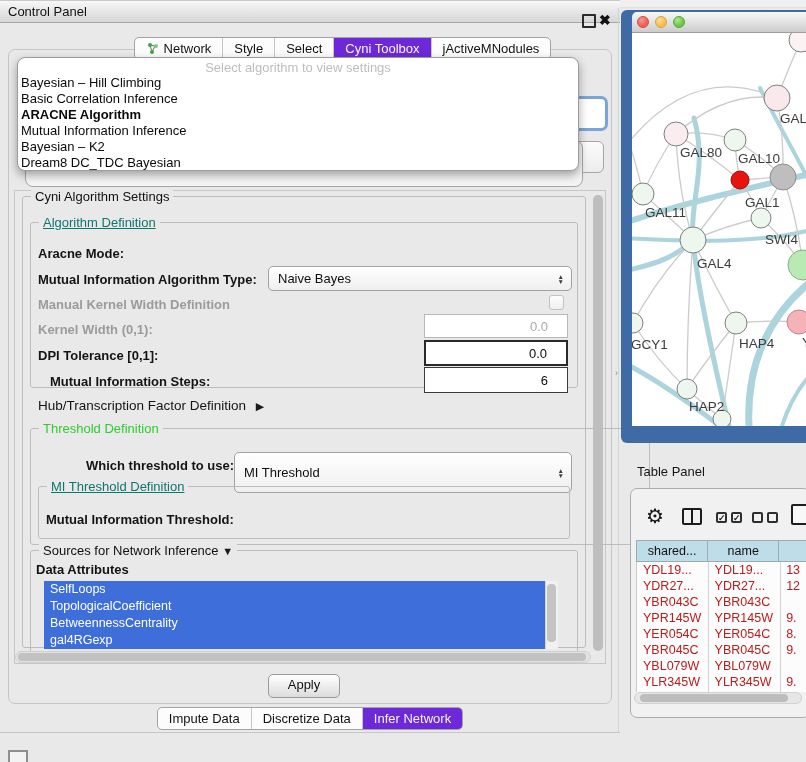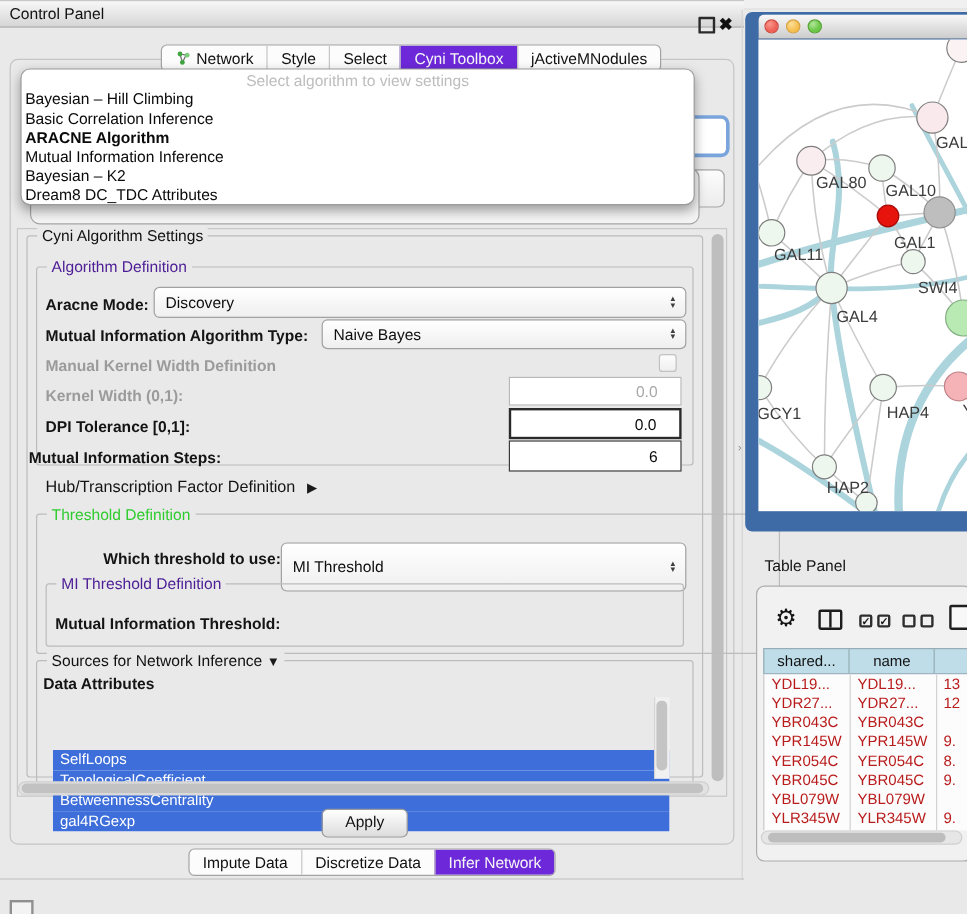--- a/index.html
+++ b/index.html
@@ -31,37 +31,37 @@
   .popup .ph{height:15px;line-height:15px;text-align:center;color:#BDBDBD;font-size:13px;}
   .popup .it{height:16px;line-height:16px;padding-left:3px;font-size:13px;color:#0A0A0A;}
   .popup .it.bold{font-weight:bold;}
   
   .scrollpane{position:absolute;left:14px;top:190px;width:592px;height:474px;border:1px solid #C7C7C7;box-sizing:border-box;background:#E9E9E9;}
   .vscroll-thumb{position:absolute;left:593px;top:195px;width:10px;height:456px;background:#BEBEBE;border-radius:5px;}
   .hscroll-track{position:absolute;left:15px;top:651px;width:576px;height:12px;background:#E2E2E2;border-radius:6px;border:1px solid #CFCFCF;box-sizing:border-box;}
   .hscroll-thumb{position:absolute;left:18px;top:653px;width:568px;height:8px;background:#C2C2C2;border-radius:4px;}
   .groupbox{position:absolute;border:1px solid #BCBCBC;border-radius:3px;box-sizing:border-box;}
   .legend{position:absolute;top:-8px;left:8px;background:#E9E9E9;padding:0 4px;font-size:13px;color:#111;white-space:nowrap;}
-  .legend.blue{color:#4c1d95;}
+  .legend.blue{color:#0f766e;text-decoration:underline;}
   .legend.green{color:#2FCC2F;}
   .lbl{position:absolute;font-size:13px;font-weight:bold;color:#141414;white-space:nowrap;}
   .lbl.gray{color:#9B9B9B;}
   .lbl.plain{font-weight:normal;}
   .combo{position:absolute;display:flex;align-items:center;background:linear-gradient(#FFFFFF,#EFEFEF);
     border:1px solid #A2A2A2;border-radius:5px;font-size:13px;color:#0E0E0E;padding-left:9px;box-sizing:border-box;}
   .combo .arrows{position:absolute;right:7px;top:50%;transform:translateY(-50%);display:flex;flex-direction:column;
     font-size:6.5px;line-height:5.5px;color:#3E3E3E;text-align:center;}
   .tfield{position:absolute;background:#FFF;display:flex;align-items:center;justify-content:flex-end;
     padding-right:19px;font-size:13px;color:#0A0A0A;box-sizing:border-box;}
   .tfield.disabled{border:1px solid #B8B8B8;color:#A8A8A8;}
   .tfield.strong{border:2px solid #2A2A2A;}
   .tfield.normal{border:1.5px solid #3A3A3A;}
   .checkbox{position:absolute;width:15px;height:15px;border:1px solid #C2C2C2;border-radius:3px;background:linear-gradient(#FDFDFD,#EFEFEF);box-sizing:border-box;}
   .tri{font-size:11px;color:#1A1A1A;}
-  .attr-list{position:absolute;left:44px;top:581px;width:514px;height:68px;background:#ffffff;overflow:hidden;margin-top:44px;}
+  .attr-list{position:absolute;left:44px;top:581px;width:514px;height:68px;background:#86efac;overflow:hidden;}
   .attr-list .row{height:17px;line-height:17px;background:#3D6EDA;color:#FFF;font-size:12.5px;padding-left:6px;}
   .list-scroll{position:absolute;left:545px;top:581px;width:13px;height:68px;background:#F1F1F1;border-left:1px solid #D5D5D5;box-sizing:border-box;}
   .list-thumb{position:absolute;left:547px;top:584px;width:9px;height:58px;background:#C4C4C4;border-radius:4px;}
   .apply-btn{position:absolute;left:268px;top:674px;width:70px;height:22px;border:1px solid #9A9A9A;border-radius:5px;
     background:linear-gradient(#FFFFFF,#DCDCDC);font-size:13px;color:#111;text-align:center;line-height:20px;}
   .mini-icon{position:absolute;left:8px;top:750px;width:16px;height:12px;border:2px solid #8F8F8F;background:#F3F3F3;}
   .splitter{position:absolute;left:615px;top:369px;width:5px;height:9px;color:#8A8A8A;font-size:9px;line-height:9px;}
   
   .netwin{position:absolute;left:621px;top:10px;width:185px;height:433px;background:#3E6AA6;border-radius:6px 0 0 6px;}
   .net-titlebar{position:absolute;left:11px;top:2px;right:0;height:21px;background:linear-gradient(#F8F8F8,#CCCCCC);
@@ -140,56 +140,49 @@
   <div class="frag-btn"></div>
   <div class="frag-combo-bottom"></div>
 
   <div class="popup">
     <div class="ph">Select algorithm to view settings</div>
     <div class="it">Bayesian – Hill Climbing</div>
     <div class="it">Basic Correlation Inference</div>
     <div class="it bold">ARACNE Algorithm</div>
     <div class="it">Mutual Information Inference</div>
     <div class="it">Bayesian – K2</div>
-    <div class="it">Dream8 DC_TDC Attributes</div>
+    <div class="it">Dream8 DC_TDC Bayesian</div>
   </div>
 
   <div class="scrollpane"></div>
   <div class="vscroll-thumb"></div>
 
   <div class="groupbox" style="left:22px;top:196px;width:564px;height:452px;">
     <div class="legend">Cyni Algorithm Settings</div>
   </div>
 
   <div class="groupbox" style="left:30px;top:222px;width:548px;height:166px;">
     <div class="legend blue">Algorithm Definition</div>
   </div>
   <div class="lbl" style="left:38px;top:246px;">Aracne Mode:</div>
-  <div class="combo" style="left:128px;top:239px;width:444px;height:26px;">
-    <span>Discovery</span>
-    <span class="arrows">
-        <span>▲</span>
-        <span>▼</span>
-      </span>
-  </div>
   <div class="lbl" style="left:38px;top:272px;">Mutual Information Algorithm Type:</div>
   <div class="combo" style="left:268px;top:266px;width:304px;height:25px;">
     <span>Naive Bayes</span>
     <span class="arrows">
         <span>▲</span>
         <span>▼</span>
       </span>
   </div>
   <div class="lbl gray" style="left:38px;top:297px;">Manual Kernel Width Definition</div>
   <div class="checkbox" style="left:549px;top:295px;"></div>
   <div class="lbl gray" style="left:38px;top:322px;">Kernel Width (0,1):</div>
   <div class="tfield disabled" style="left:424px;top:314px;width:144px;height:24px;">0.0</div>
   <div class="lbl" style="left:38px;top:348px;">DPI Tolerance [0,1]:</div>
   <div class="tfield strong" style="left:424px;top:340px;width:144px;height:26px;">0.0</div>
-  <div class="lbl" style="left:24px;top:374px;">Mutual Information Steps:</div>
+  <div class="lbl" style="left:50px;top:374px;">Mutual Information Steps:</div>
   <div class="tfield normal" style="left:424px;top:367px;width:144px;height:26px;">6</div>
 
   <div class="lbl plain" style="left:38px;top:398px;font-size:13.5px;">
     <span>Hub/Transcription Factor Definition</span>
     <span class="tri" style="margin-left:6px;">▶</span>
   </div>
 
   <div class="groupbox" style="left:30px;top:428px;width:620px;height:117px;">
     <div class="legend green">Threshold Definition</div>
   </div>

